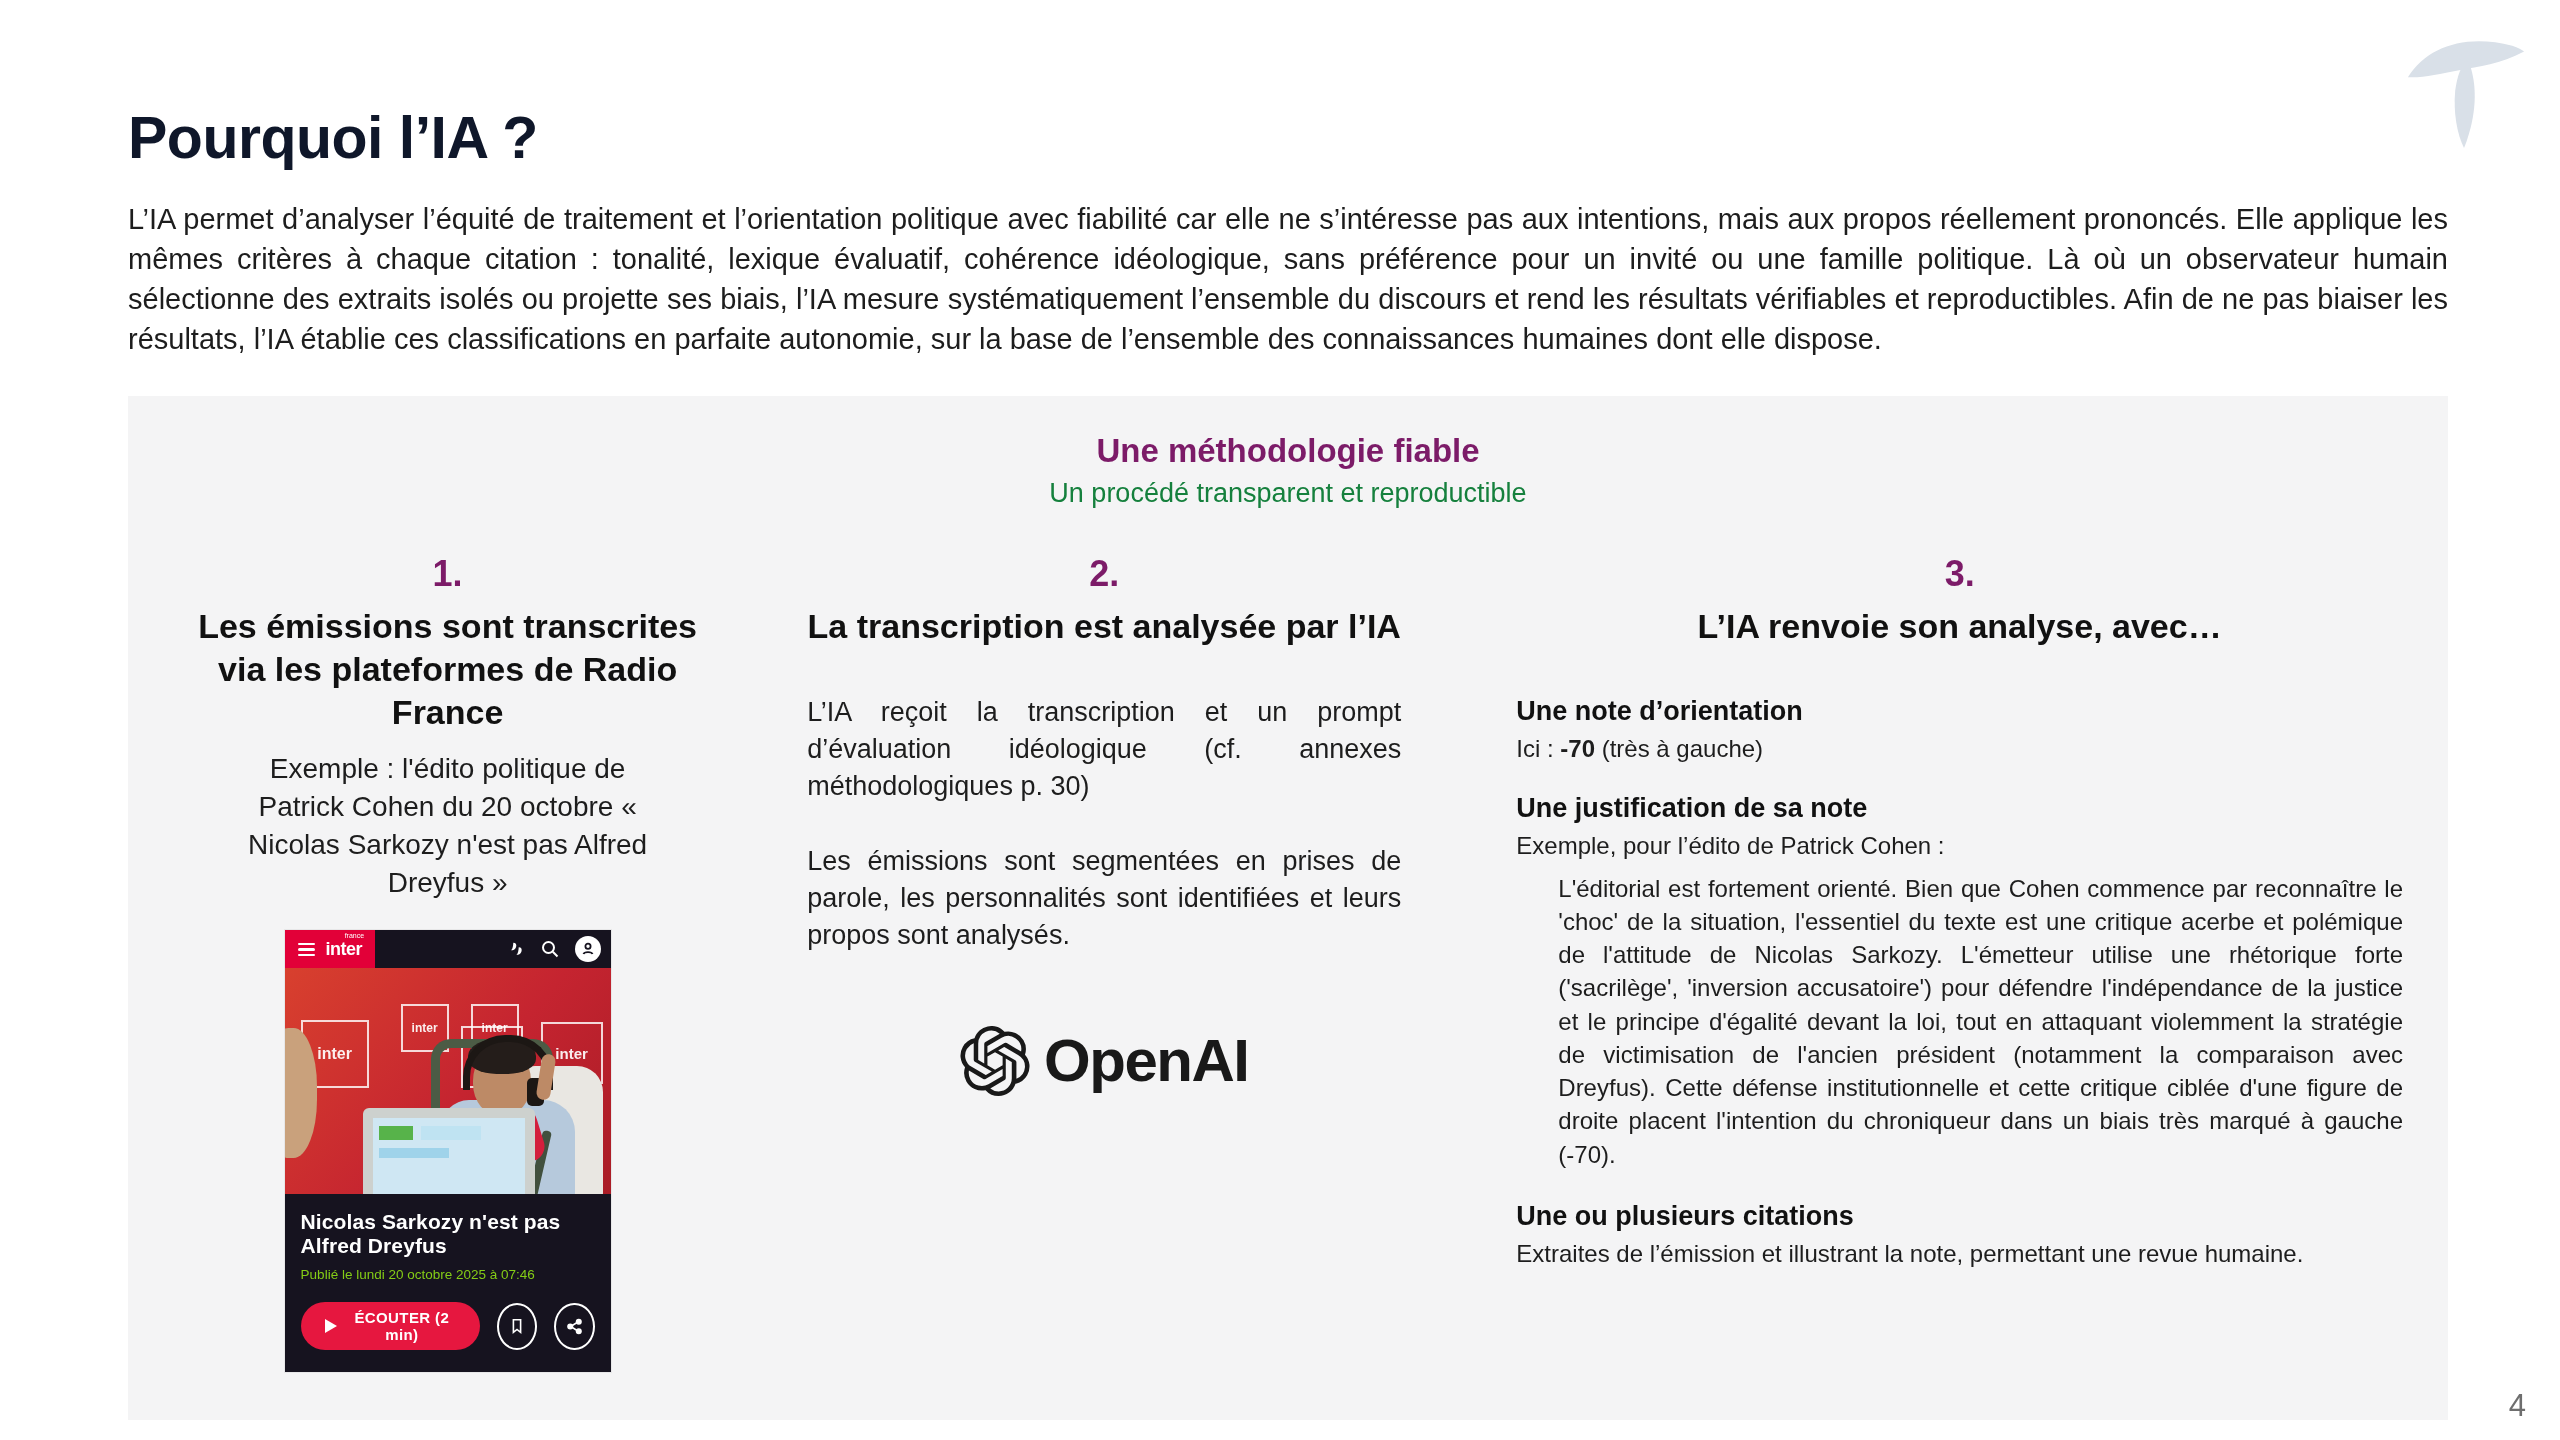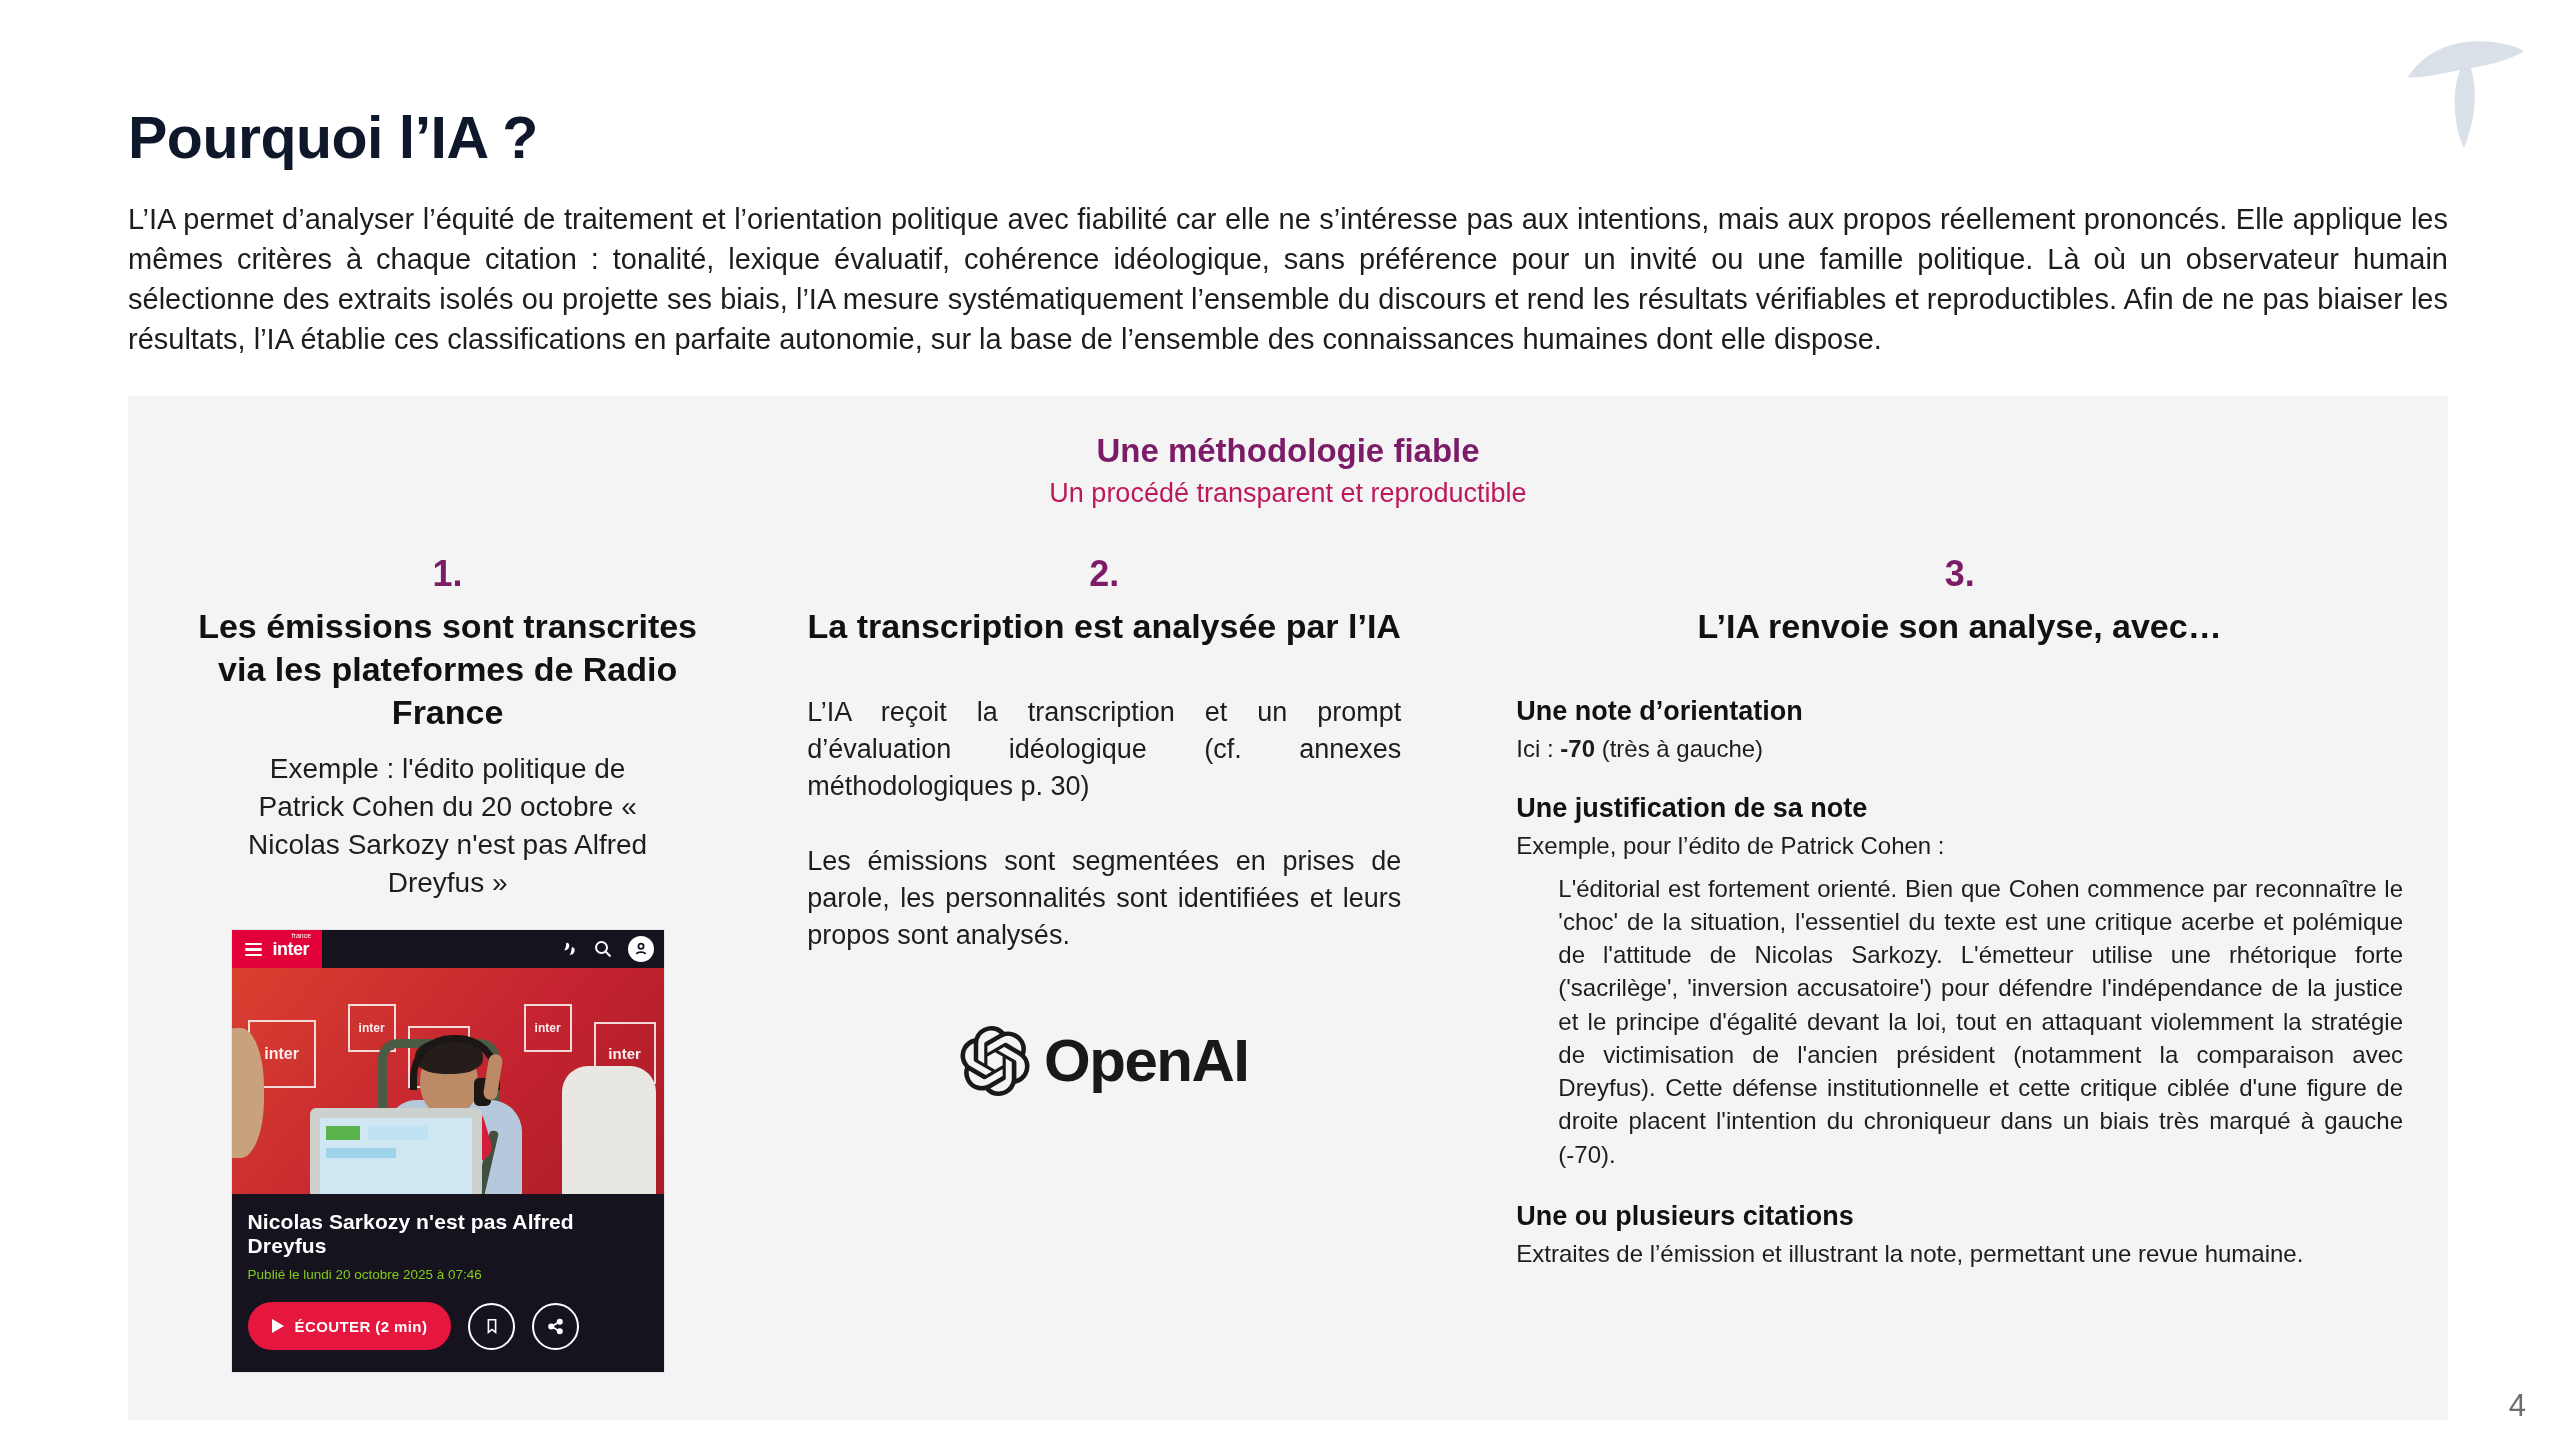--- a/index.html
+++ b/index.html
@@ -11,21 +11,21 @@
   .watermark{position:absolute;top:26px;right:30px;width:128px;height:128px;}
   
   .page-number{position:absolute;right:34px;bottom:16px;font-size:31px;color:#6e6e6e;}
 
   .content{position:absolute;left:128px;right:112px;top:104px;}
   .title{margin:0;font-size:59px;font-weight:700;color:#0f172a;letter-spacing:-0.5px;}
   .intro{margin:28px 0 0;font-size:29px;line-height:1.375;text-align:justify;color:#1d1d1d;}
 
   .panel{margin-top:36px;background:#f4f4f5;padding:36px 0 48px;}
   .panel-heading{margin:0;font-size:33px;font-weight:700;color:#7c1b68;text-align:center;}
-  .panel-sub{margin:8px 0 0;font-size:27px;color:#be185d;text-align:center;}
+  .panel-sub{margin:8px 0 0;font-size:27px;color:#15803d;text-align:center;}
 
   .steps{display:grid;grid-template-columns:585fr 730fr 1008fr;margin-top:44px;}
   .step1{padding-left:55px;}
   .step2{padding-left:95px;padding-right:40px;}
   .step3{padding-left:75px;padding-right:45px;}
   .step-number{margin:0;font-size:36px;font-weight:700;color:#7c1b68;text-align:center;}
   .step-title{margin:10px 0 0;font-size:34px;font-weight:700;color:#111;text-align:center;line-height:1.27;}
   .example{margin:16px auto 0;max-width:440px;font-size:28px;line-height:1.36;text-align:center;}
 
   .step-para{margin:0;font-size:27px;line-height:1.37;text-align:justify;}
@@ -37,21 +37,21 @@
   .openai-word{font-size:60px;font-weight:700;color:#191919;letter-spacing:-1.5px;}
 
   .sub-bold{margin:48px 0 0;font-size:27px;font-weight:700;color:#111;}
   .sub-bold.later{margin-top:30px;}
   .note-line{margin:8px 0 0;font-size:24px;}
   .note-line b{font-weight:700;}
   .quote{margin:12px 0 0 42px;font-size:24px;line-height:1.385;text-align:justify;color:#1d1d1d;}
   .plain-line{margin:8px 0 0;font-size:24px;}
 
   
-  .player-card{width:432px;margin:28px auto 0;background:#16131f;box-shadow:0 0 0 1px rgba(0,0,0,.05);}
+  .player-card{width:326px;margin:28px auto 0;background:#16131f;box-shadow:0 0 0 1px rgba(0,0,0,.05);}
   .pc-topbar{display:flex;align-items:center;height:38px;}
   .pc-brand{display:flex;align-items:center;gap:11px;background:#e20038;height:38px;padding:0 13px;}
   .hamburger{display:flex;flex-direction:column;gap:3px;}
   .hamburger span{display:block;width:17px;height:2.5px;background:#fff;border-radius:2px;}
   .fi-logo{position:relative;color:#fff;font-weight:700;font-size:18px;letter-spacing:-0.5px;}
   .fi-logo .fi-small{position:absolute;top:-7px;right:-2px;font-size:7px;font-weight:400;letter-spacing:0;}
   .pc-top-icons{margin-left:auto;display:flex;align-items:center;gap:15px;padding-right:10px;}
   .pc-top-icons svg{display:block;}
   .avatar{width:26px;height:26px;border-radius:50%;background:#fff;display:flex;align-items:center;justify-content:center;}
 

